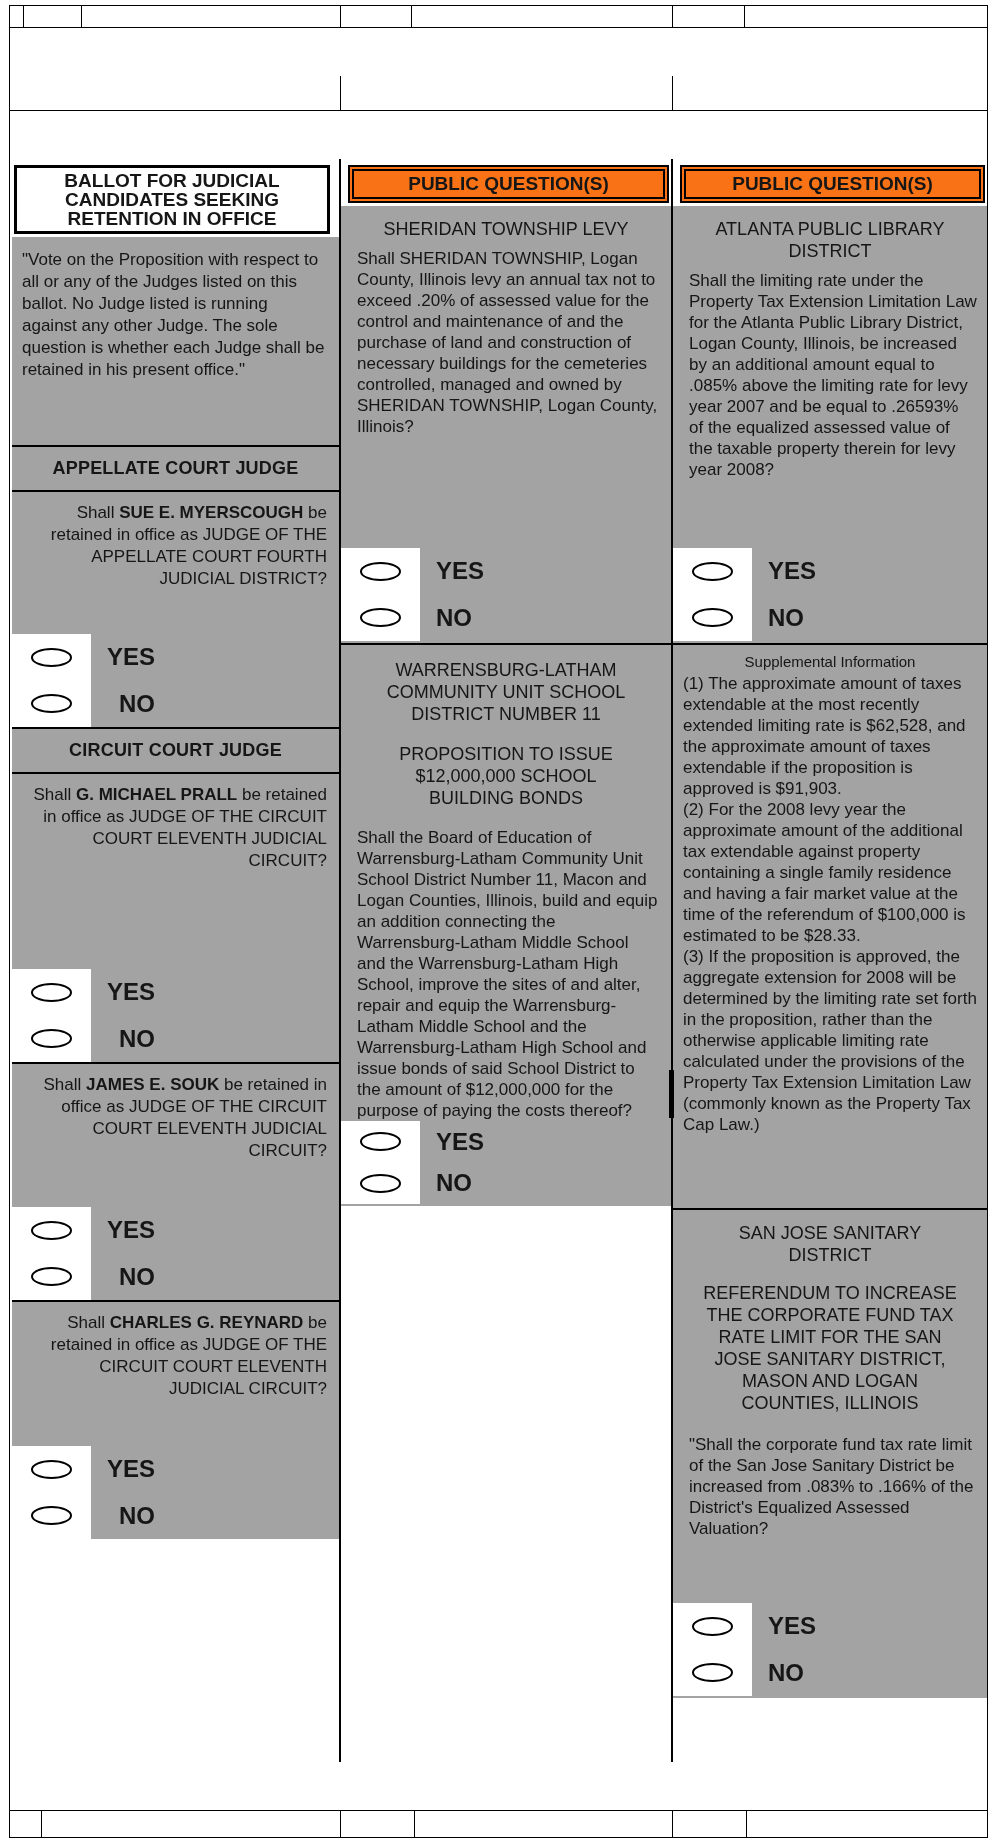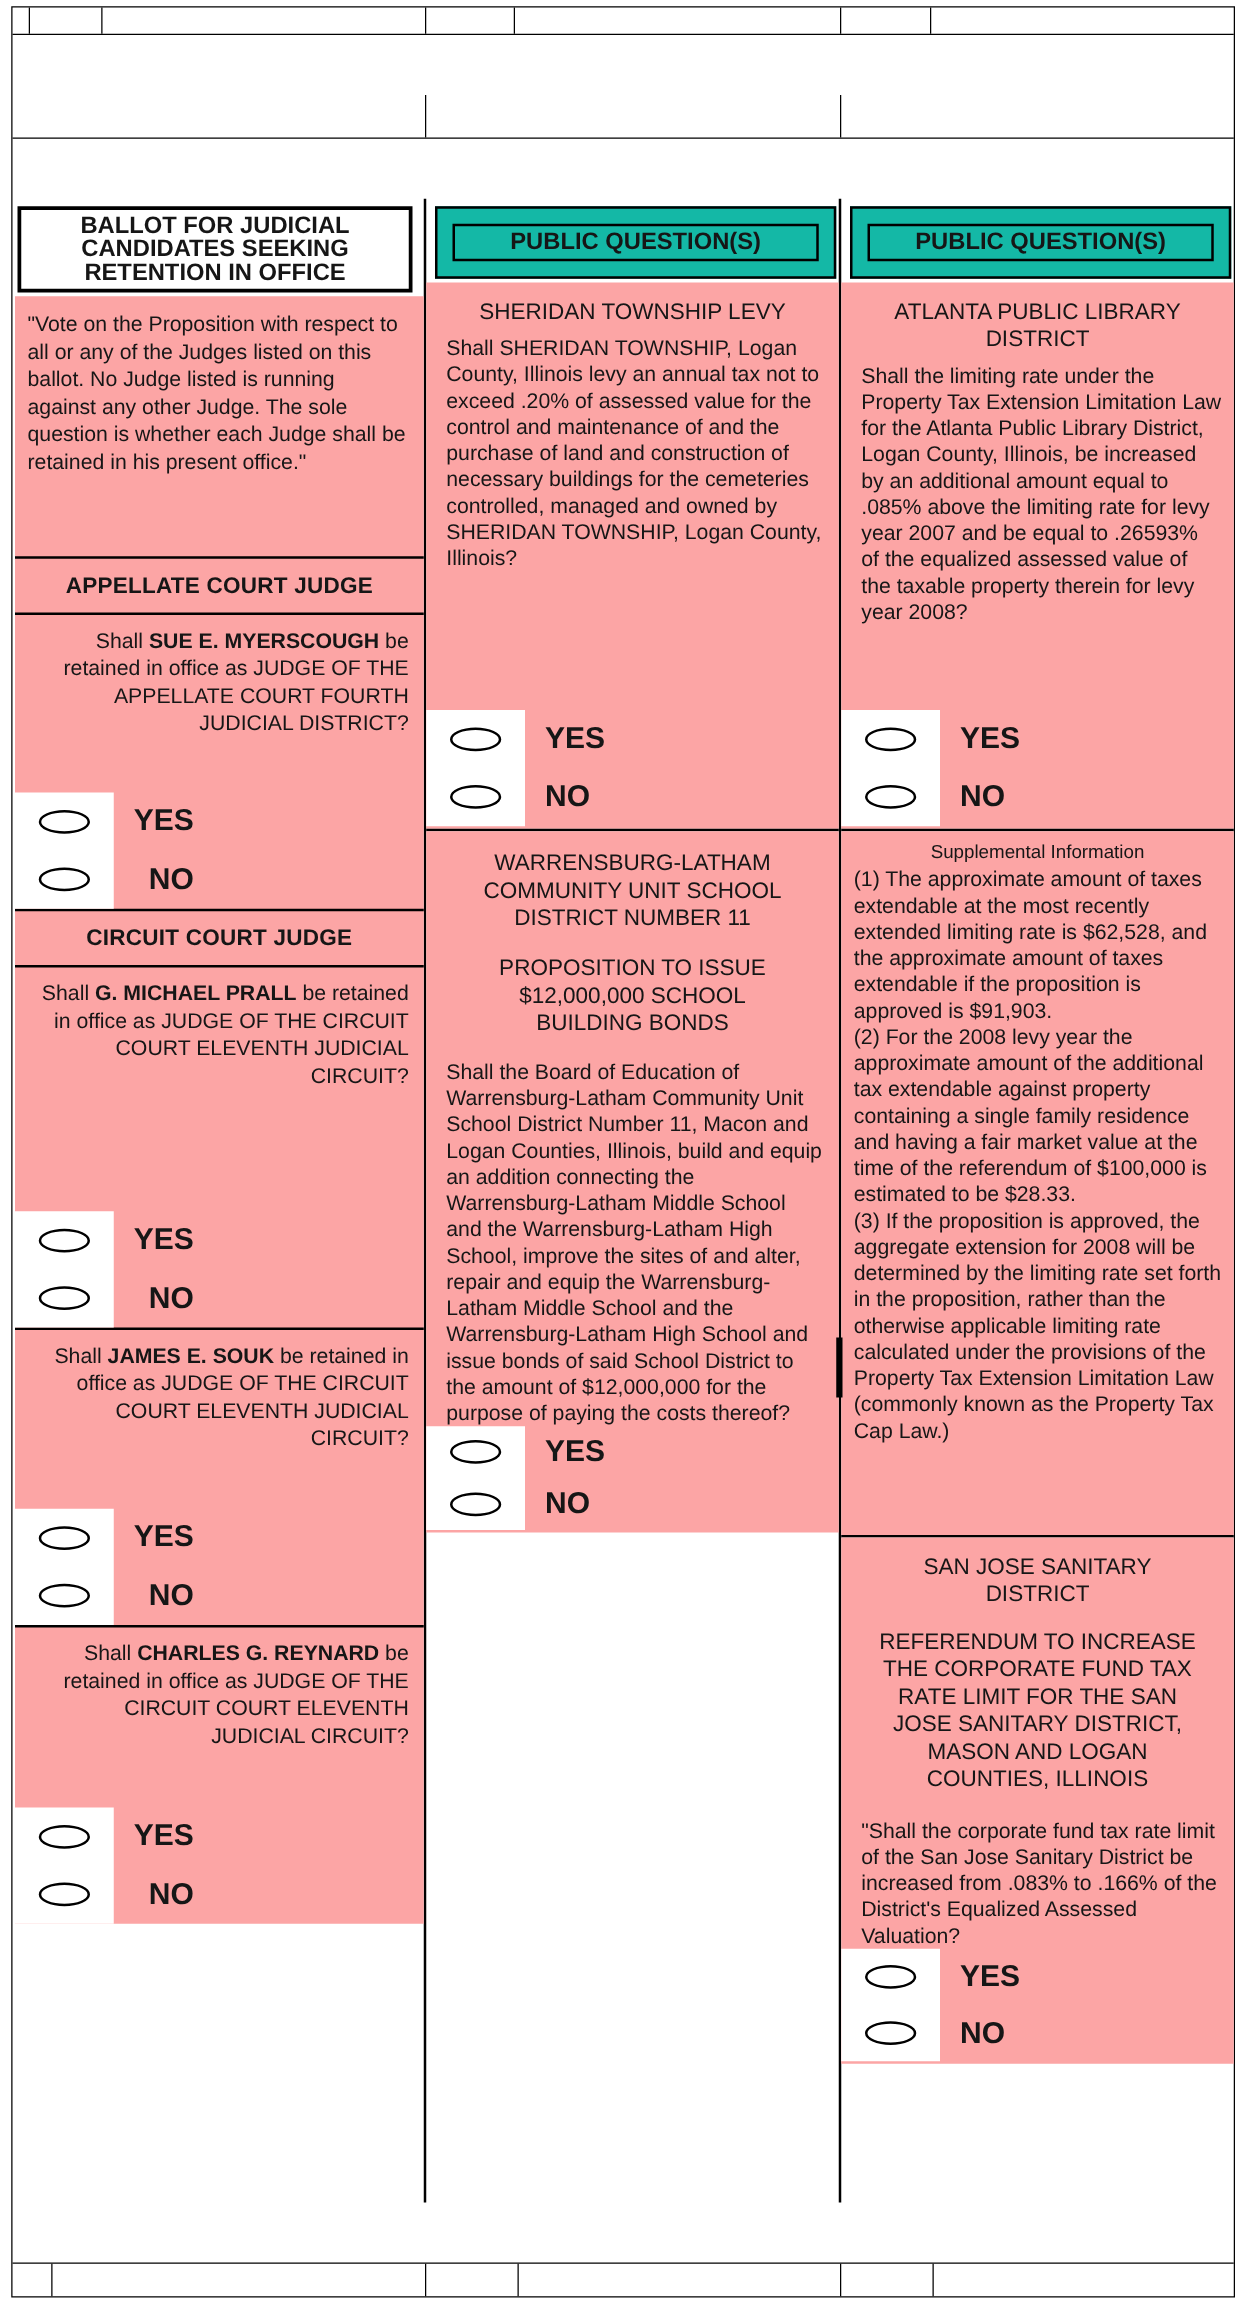--- a/index.html
+++ b/index.html
@@ -11,41 +11,41 @@
   .strip .cell {border-right:1px solid #000; box-sizing:border-box; height:100%;}
   .strip .cell:last-child {border-right:none;}
   .strip-top1 {height:22px; border-bottom:1px solid #000;}
   .strip-top2 {height:35px; border-bottom:1px solid #000;}
   .strip-bottom {height:27px; border-top:1px solid #000;}
   .content {flex:1; display:flex; position:relative;}
   .col {position:relative; box-sizing:border-box;}
   .col-left  {width:331px; border-right:2px solid #000;}
   .col-mid   {width:332px; border-right:2px solid #000;}
   .col-right {flex:1;}
-  .gray {background:#fca5a5;}
+  .gray {background:#a3a3a3;}
   .hr {height:2px; background:#000;}
   
   .ballot-title-box {margin:6px 9px 0 4px; border:3px solid #000; padding:3px 2px;
         text-align:center; font-weight:bold; font-size:19px; line-height:19px; background:#fff;}
   .left-gray {margin:3px 0 0 2px;}
   .instr {height:208px; padding:12px 12px 0 10px; font-size:17px; line-height:22px; box-sizing:border-box;}
   .sec-bar {height:43px; display:flex; align-items:center; justify-content:center;
             font-weight:bold; font-size:18px; letter-spacing:0.2px;}
   .lq {display:flex; flex-direction:column; box-sizing:border-box;text-align:right;}
   .qtext {padding:10px 12px 0 10px; font-size:17px; line-height:22px;}
   .qtext b {font-weight:bold;}
   
   .vote {margin-top:auto; display:flex; height:93px;}
   .bubble-col {width:79px; background:#ffffff; display:flex; flex-direction:column;
                justify-content:space-around; align-items:center;}
   .bubble {width:37px; height:15px; border:2px solid #000; border-radius:50%; background:#fff; box-sizing:content-box;}
   .vote-labels {display:flex; flex-direction:column; justify-content:space-around;
                 padding-left:16px; font-weight:bold; font-size:24px;}
   
-  .pq-outer {margin:6px 2px 0 7px; border:2px solid #000; padding:12px; background:#14b8a6;}
+  .pq-outer {margin:6px 2px 0 7px; border:2px solid #000; padding:2px; background:#f97316;}
   .pq-inner {border:2px solid #000; text-align:center; font-weight:bold; font-size:19px;
              padding:3px 0; line-height:20px;}
   .block {margin-left:0; display:flex; flex-direction:column; box-sizing:border-box;}
   .blk-title {padding-top:12px; text-align:center; font-size:18px; line-height:22px; white-space:pre-line;}
   .blk-subtitle {margin-top:18px; text-align:center; font-size:18px; line-height:22px; white-space:pre-line;}
   .blk-body {padding:8px 10px 0 16px; font-size:17px; line-height:21px;}
   .supp-title {padding-top:8px; text-align:center; font-size:15px; line-height:18px;}
   .supp-body {padding:2px 8px 0 10px; font-size:17px; line-height:21px; white-space:pre-line;}
   .tick {position:absolute; left:-4px; top:911px; width:5px; height:48px; background:#000;}
   .mt3 {margin-top:3px;}
@@ -214,21 +214,21 @@
         <div class="hr"></div>
 
         <div class="block gray" style="height:563px">
           <div class="supp-title">Supplemental Information</div>
           <div class="supp-body">(1) The approximate amount of taxes extendable at the most recently extended limiting rate is $62,528, and the approximate amount of taxes extendable if the proposition is approved is $91,903.
 (2) For the 2008 levy year the approximate amount of the additional tax extendable against property containing a single family residence and having a fair market value at the time of the referendum of $100,000 is estimated to be $28.33.
 (3) If the proposition is approved, the aggregate extension for 2008 will be determined by the limiting rate set forth in the proposition, rather than the otherwise applicable limiting rate calculated under the provisions of the Property Tax Extension Limitation Law (commonly known as the Property Tax Cap Law.)</div>
         </div>
         <div class="hr"></div>
 
-        <div class="block gray" style="height:421px">
+        <div class="block gray" style="height:488px">
           <div class="blk-title">SAN JOSE SANITARY
 DISTRICT</div>
           <div class="blk-subtitle" style="margin-top:16px">REFERENDUM TO INCREASE
 THE CORPORATE FUND TAX
 RATE LIMIT FOR THE SAN
 JOSE SANITARY DISTRICT,
 MASON AND LOGAN
 COUNTIES, ILLINOIS</div>
           <div class="blk-body" style="margin-top:12px">"Shall the corporate fund tax rate limit of the San Jose Sanitary District be increased from .083% to .166% of the District's Equalized Assessed Valuation?</div>
           <div class="vote" style="margin-bottom:2px">

